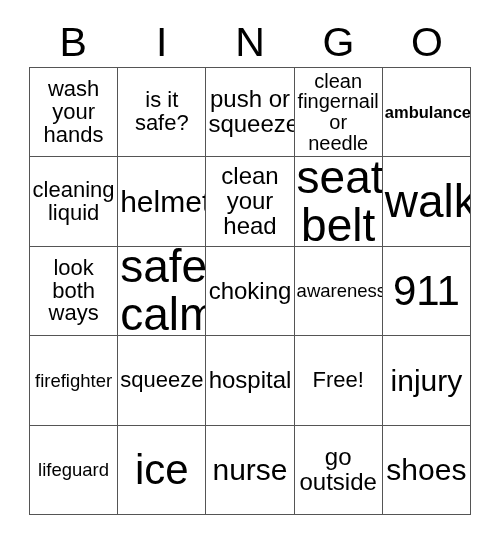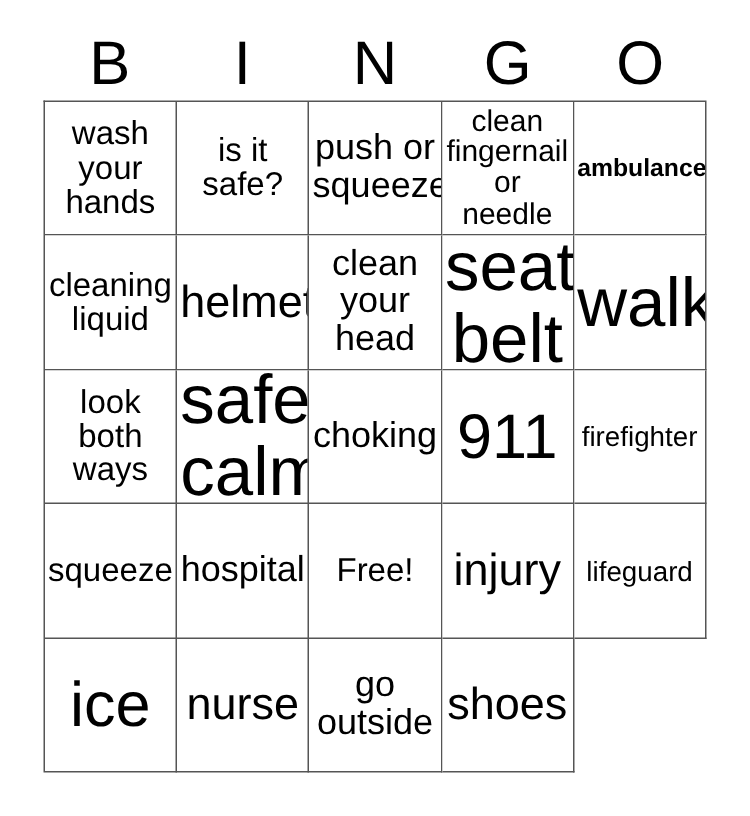--- a/index.html
+++ b/index.html
@@ -154,20 +154,23 @@
 ways</span>
       </div>
     <div class="cell">
         <span class="cell-text fs-huge">safe
 calm</span>
       </div>
     <div class="cell">
         <span class="cell-text fs-mdl">choking</span>
       </div>
     <div class="cell">
+        <span class="cell-text fs-sm">awareness</span>
+      </div>
+    <div class="cell">
         <span class="cell-text fs-mega">911</span>
       </div>
 
     <div class="cell">
         <span class="cell-text fs-sm">firefighter</span>
       </div>
     <div class="cell">
         <span class="cell-text fs-md">squeeze</span>
       </div>
     <div class="cell">

